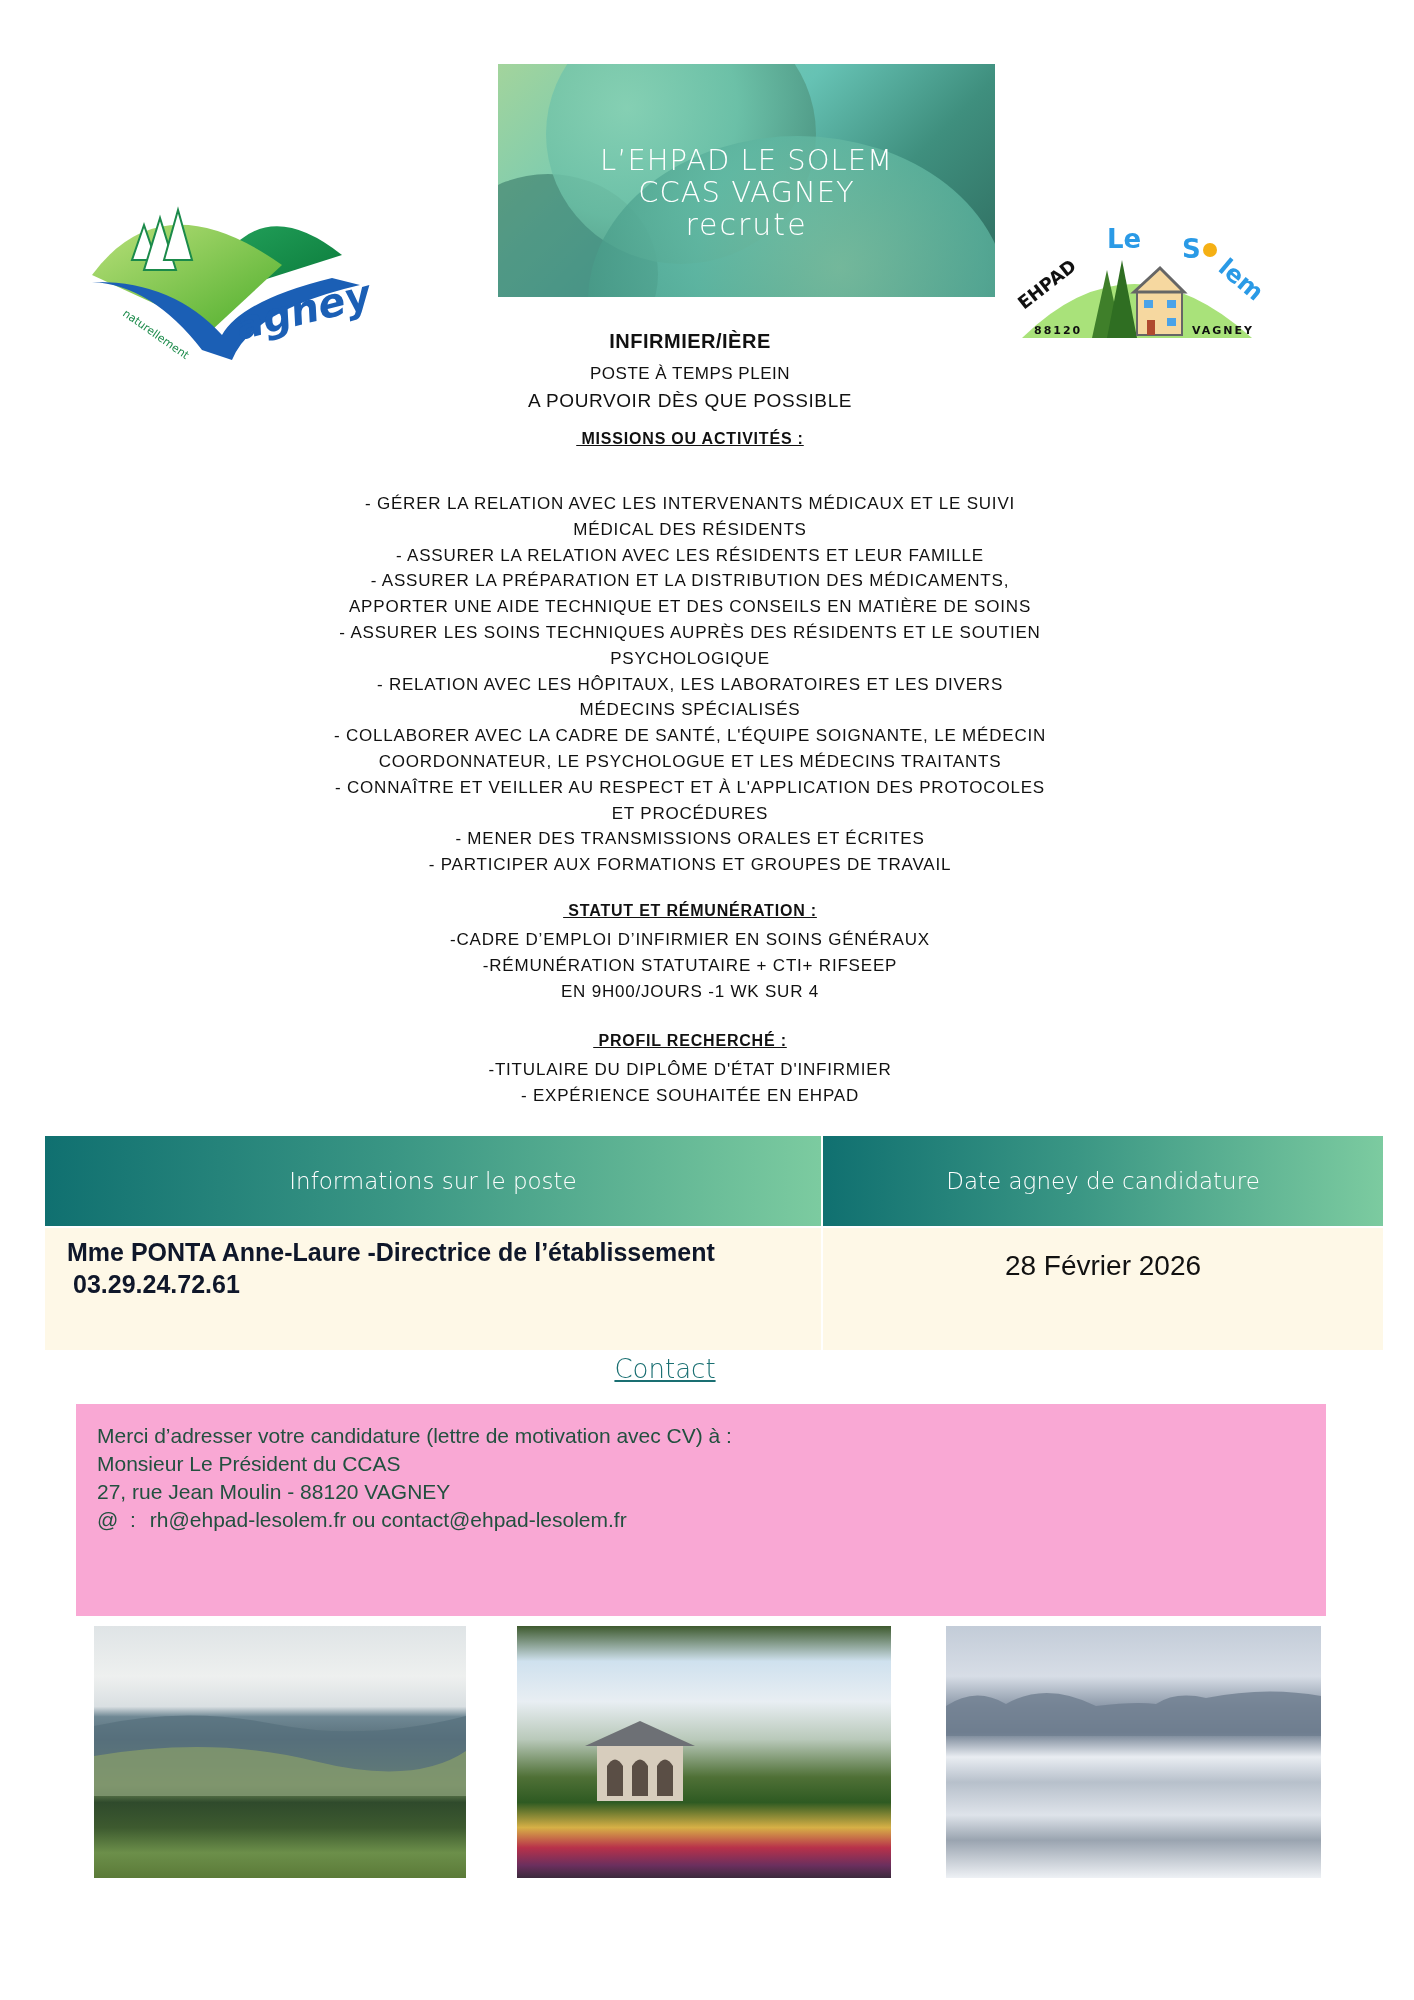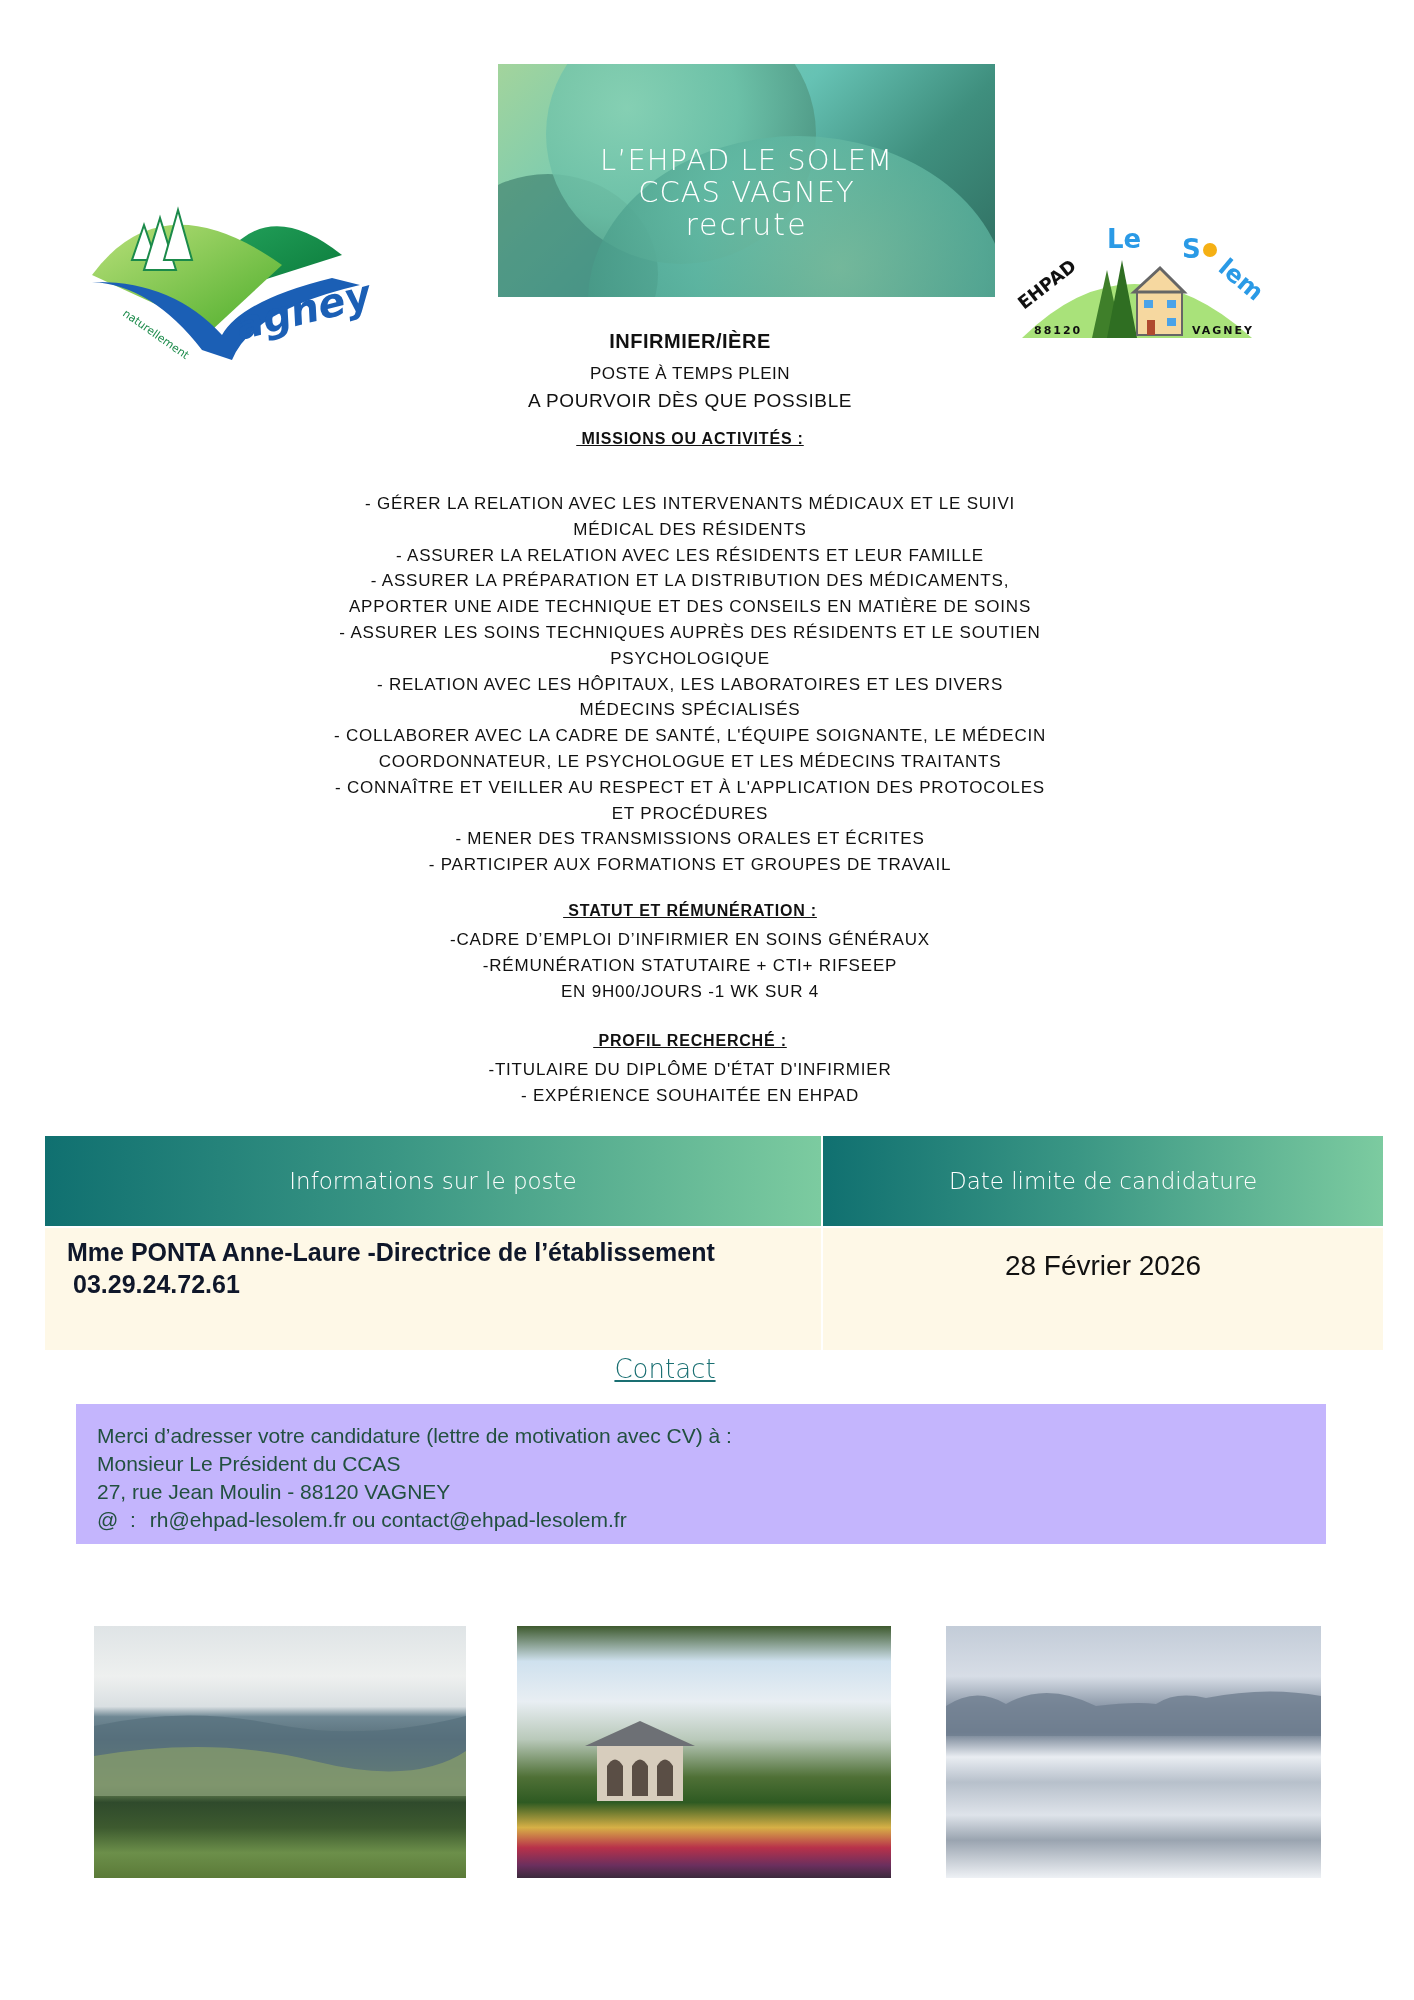--- a/index.html
+++ b/index.html
@@ -37,21 +37,21 @@
 
   .info-table { position: absolute; left: 45px; top: 1136px; width: 1338px; display: grid; grid-template-columns: 776px 560px; column-gap: 2px; row-gap: 2px; }
   .th { height: 90px; color: #fff; font-family: "DejaVu Sans", sans-serif; font-weight: 300; font-size: 23px; display: flex; align-items: center; justify-content: center;
     background: linear-gradient(90deg, #107070 0%, #3a9684 45%, #7ccba0 100%); }
   .td { height: 122px; background: #fef8e7; }
   .td-left { padding: 8px 0 0 22px; box-sizing: border-box; color: #0f172a; font-weight: bold; font-size: 25px; line-height: 32px; font-family: "Liberation Sans", sans-serif; }
   .td-left .phone { display: block; padding-left: 6px; }
   .td-right { text-align: center; padding-top: 22px; box-sizing: border-box; font-size: 28px; color: #111; }
 
   .contact-link { position: absolute; left: 540px; top: 1354px; width: 250px; text-align: center; color: #1a6f72; font-size: 26px; text-decoration: underline; font-family: "DejaVu Sans", sans-serif; font-weight: 300; }
-  .contact-box { position: absolute; left: 76px; top: 1404px; width: 1250px; height: 140px; background: #c4b5fd; padding: 18px 0 5px 21px; box-sizing: border-box;
+  .contact-box { position: absolute; left: 76px; top: 1404px; width: 1250px; height: 212px; background: #f9a8d4; padding: 18px 0 5px 21px; box-sizing: border-box;
     color: #22503f; font-size: 21px; line-height: 28px; font-family: "Liberation Sans", sans-serif; }
   .contact-box .email-line span { margin-right: 14px; }
 
   .photo { position: absolute; top: 1626px; height: 252px; overflow: hidden; }
   .photo1 { left: 94px; width: 372px;
     background: linear-gradient(180deg, #dfe4e6 0%, #eef0ef 20%, #d9dfe2 32%, #6f8894 36%, #59707b 45%, #6e8672 55%, #8aa36a 63%, #2f4a2c 70%, #3d5a2f 80%, #6c8f4a 90%, #5b7a38 100%); }
   .photo2 { left: 517px; width: 374px;
     background: linear-gradient(180deg, #3e5a2e 0%, #cfe1ee 14%, #e8eef3 30%, #b9c9ba 45%, #4f7036 60%, #2e5a22 70%, #d7b046 80%, #b8314a 88%, #6b2f5e 95%, #3b2a3c 100%); }
   .photo3 { left: 946px; width: 375px;
     background: linear-gradient(180deg, #c3ccd8 0%, #d7dde6 20%, #8b98a8 32%, #6d7c8e 42%, #e9edf2 52%, #b7c0cb 62%, #dee3ea 75%, #9aa4b0 85%, #eef1f5 100%); }
@@ -148,21 +148,21 @@
 </div>
 
 <div class="center section-h profil-h"><span style="white-space:pre"> PROFIL RECHERCHÉ :</span></div>
 <div class="center body-lines profil">
   <div>-TITULAIRE DU DIPLÔME D'ÉTAT D'INFIRMIER</div>
   <div>- EXPÉRIENCE SOUHAITÉE EN EHPAD</div>
 </div>
 
 <div class="info-table">
   <div class="th">Informations sur le poste</div>
-  <div class="th">Date limite de candidature</div>
+  <div class="th">Date agney de candidature</div>
   <div class="td td-left">
     <span>Mme PONTA Anne-Laure -Directrice de l’établissement</span>
     <span class="phone">03.29.24.72.61</span>
   </div>
   <div class="td td-right">
     <span>28 Février 2026</span>
   </div>
 </div>
 
 <div class="contact-link">Contact</div>

